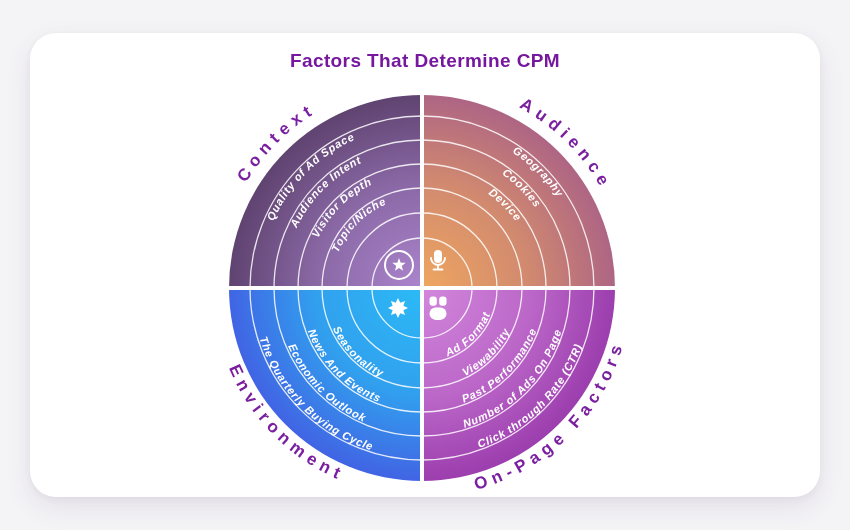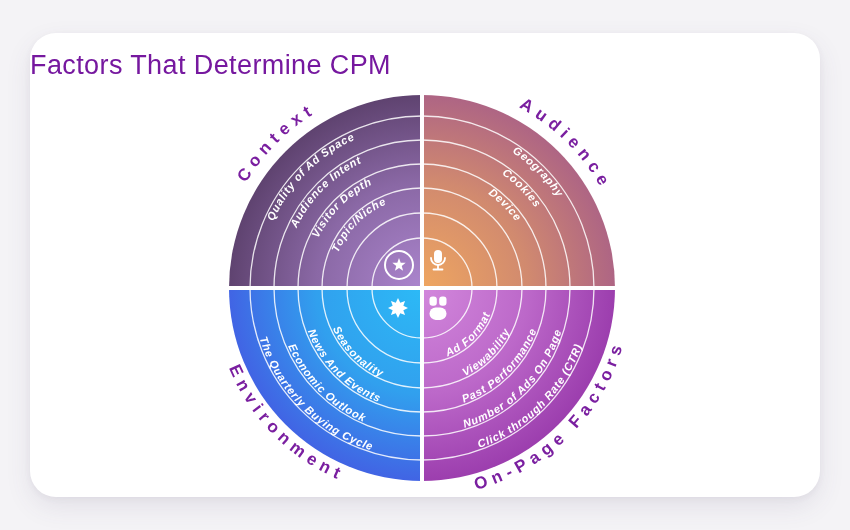--- a/index.html
+++ b/index.html
@@ -16,23 +16,23 @@
     width:790px; height:464px;
     background:#ffffff;
     border-radius:26px;
     box-shadow:0 10px 26px rgba(80,70,110,0.10), 0 2px 6px rgba(80,70,110,0.06);
     overflow:hidden;
   }
   .title {
     position:absolute;
     top:17px; left:0;
     width:100%;
-    text-align:left;
-    font-size:27px;
-    font-weight:normal;
+    text-align:center;
+    font-size:19px;
+    font-weight:bold;
     letter-spacing:0.4px;
     color:#76189f;
   }
   .wheel {
     position:absolute;
     left:162px; top:25px;
   }
   .ring-line { fill:none; stroke:#ffffff; stroke-width:1.3; opacity:0.85; }
   .divider   { stroke:#ffffff; stroke-width:4; }
   .ring-label {

